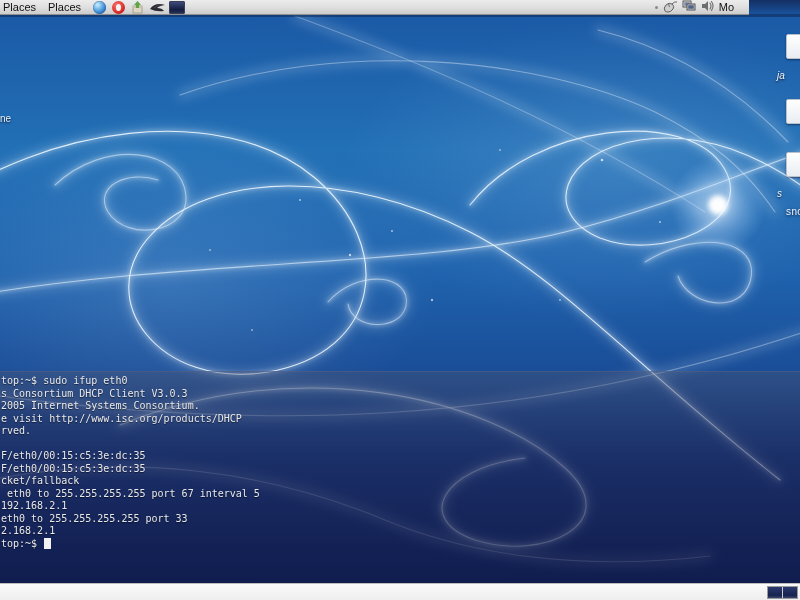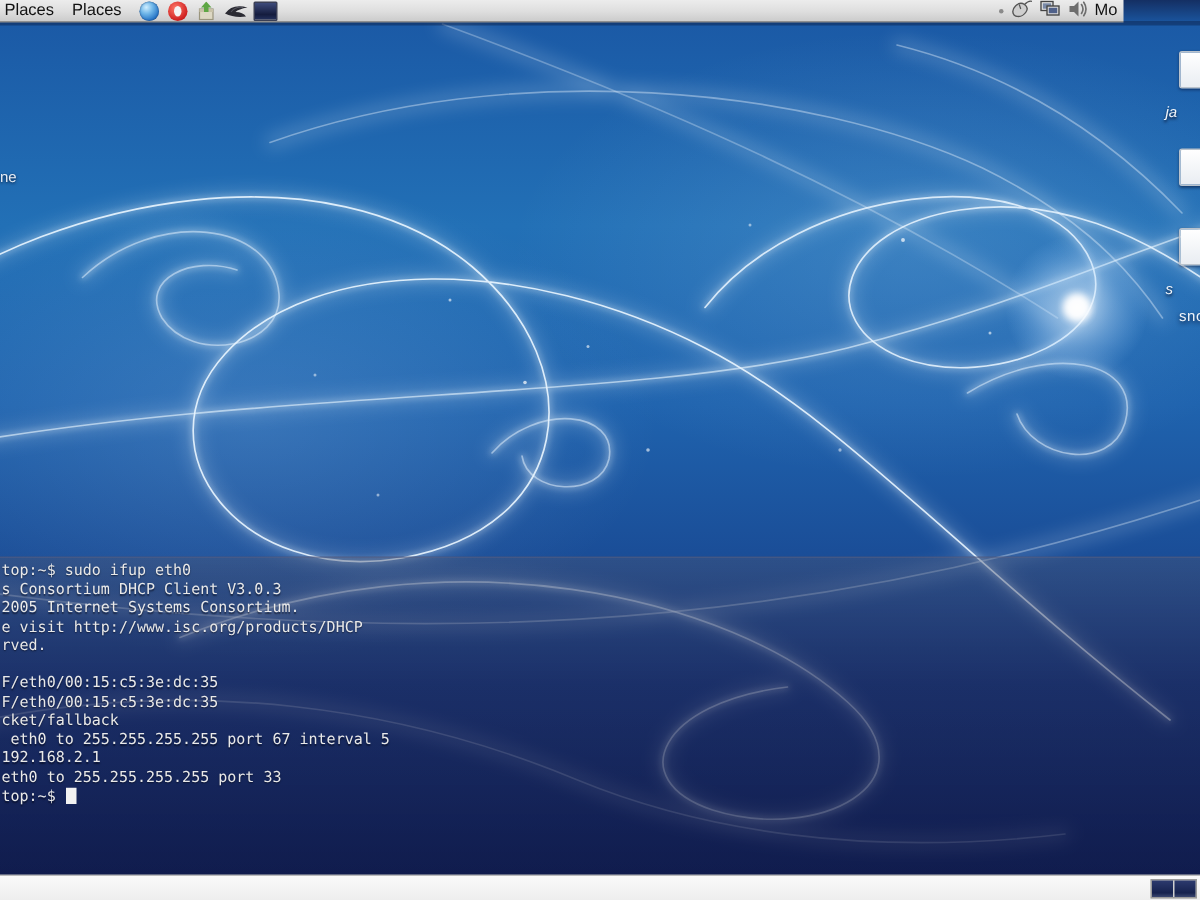--- a/index.html
+++ b/index.html
@@ -17,21 +17,21 @@
   .launchers{display:flex;align-items:center;gap:6px;margin-left:6px;}
   .licon{width:13px;height:13px;display:inline-block;position:relative;}
   .globe{border-radius:50%;
     background:radial-gradient(circle at 35% 30%,#cfeeff 0%,#6fb6e8 35%,#2a78c8 70%,#17498f 100%);
     box-shadow:inset 0 0 1px #0c3268;}
   .opera{border-radius:50%;background:radial-gradient(circle at 40% 35%,#ff7a6a,#cf2020 70%,#8e1212);}
   .opera i{position:absolute;left:4px;top:3px;width:5px;height:7px;border-radius:50%;
     background:#f4f4f4;}
   .shot{width:14px;height:11px;margin-top:1px;border:1px solid #3a3f55;border-radius:1px;
     background:linear-gradient(180deg,#3d4a7a 0%,#141c3e 70%,#23305c 100%);}
-  .tray{margin-left:auto;display:flex;align-items:center;gap:5px;padding-right:6px;justify-content:space-between;}
+  .tray{margin-left:auto;display:flex;align-items:center;gap:5px;padding-right:17px;justify-content:space-between;}
   .dot{width:3px;height:3px;border-radius:50%;background:#8a8a8a;display:inline-block;}
   .clock{margin-right:-2px;white-space:nowrap;line-height:14px;}
 
   
   .dicon{position:absolute;left:786px;width:22px;z-index:20;}
   .dicon-glyph{display:block;width:20px;height:23px;background:linear-gradient(180deg,#ffffff,#e9edf2);
     border:1px solid #b9c2cc;border-radius:2px;box-shadow:0 1px 2px rgba(0,0,30,.45);}
   .dlabel{position:absolute;left:-9px;top:36px;font-size:10px;color:#f2f6fb;
     text-shadow:0 1px 2px rgba(0,0,20,.8);white-space:nowrap;font-style:italic;}
   .frag{position:absolute;left:0;top:113px;font-size:10px;color:#e8eef6;
@@ -238,20 +238,21 @@
     <div class="tline">2005 Internet Systems Consortium.</div>
     <div class="tline">e visit http://www.isc.org/products/DHCP</div>
     <div class="tline">rved.</div>
     <div class="tline"></div>
     <div class="tline">F/eth0/00:15:c5:3e:dc:35</div>
     <div class="tline">F/eth0/00:15:c5:3e:dc:35</div>
     <div class="tline">cket/fallback</div>
     <div class="tline"> eth0 to 255.255.255.255 port 67 interval 5</div>
     <div class="tline">192.168.2.1</div>
     <div class="tline">eth0 to 255.255.255.255 port 33</div>
+    <div class="tline">2.168.2.1</div>
     <div class="tline"><span>top:~$</span><span class="cursor"></span></div>
   </div>
 
   <div class="bottom-panel">
     <div class="ws">
       <span class="wcell"></span>
       <span class="wcell"></span>
     </div>
   </div>
 

